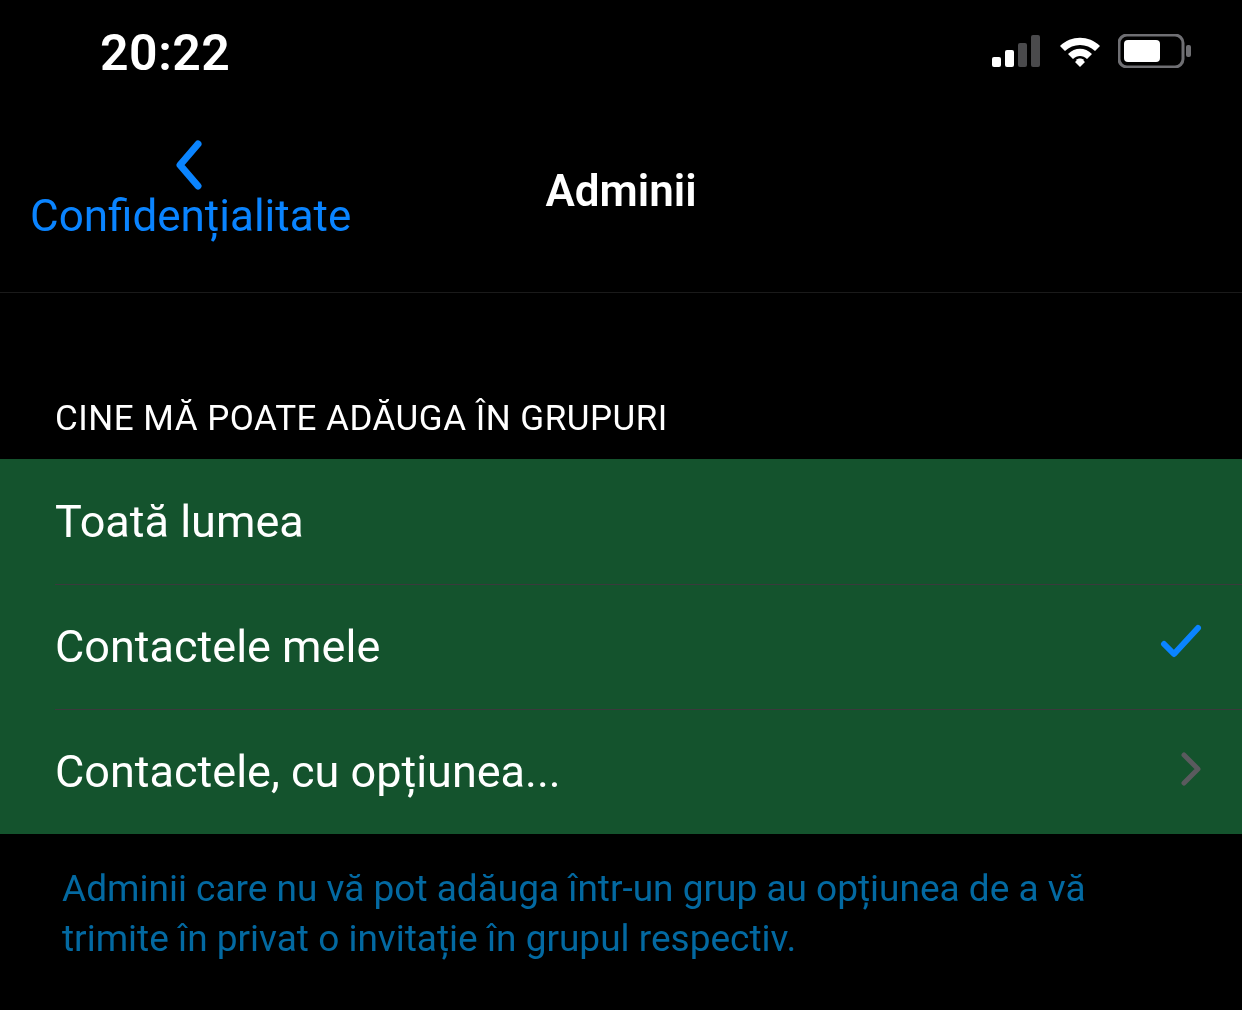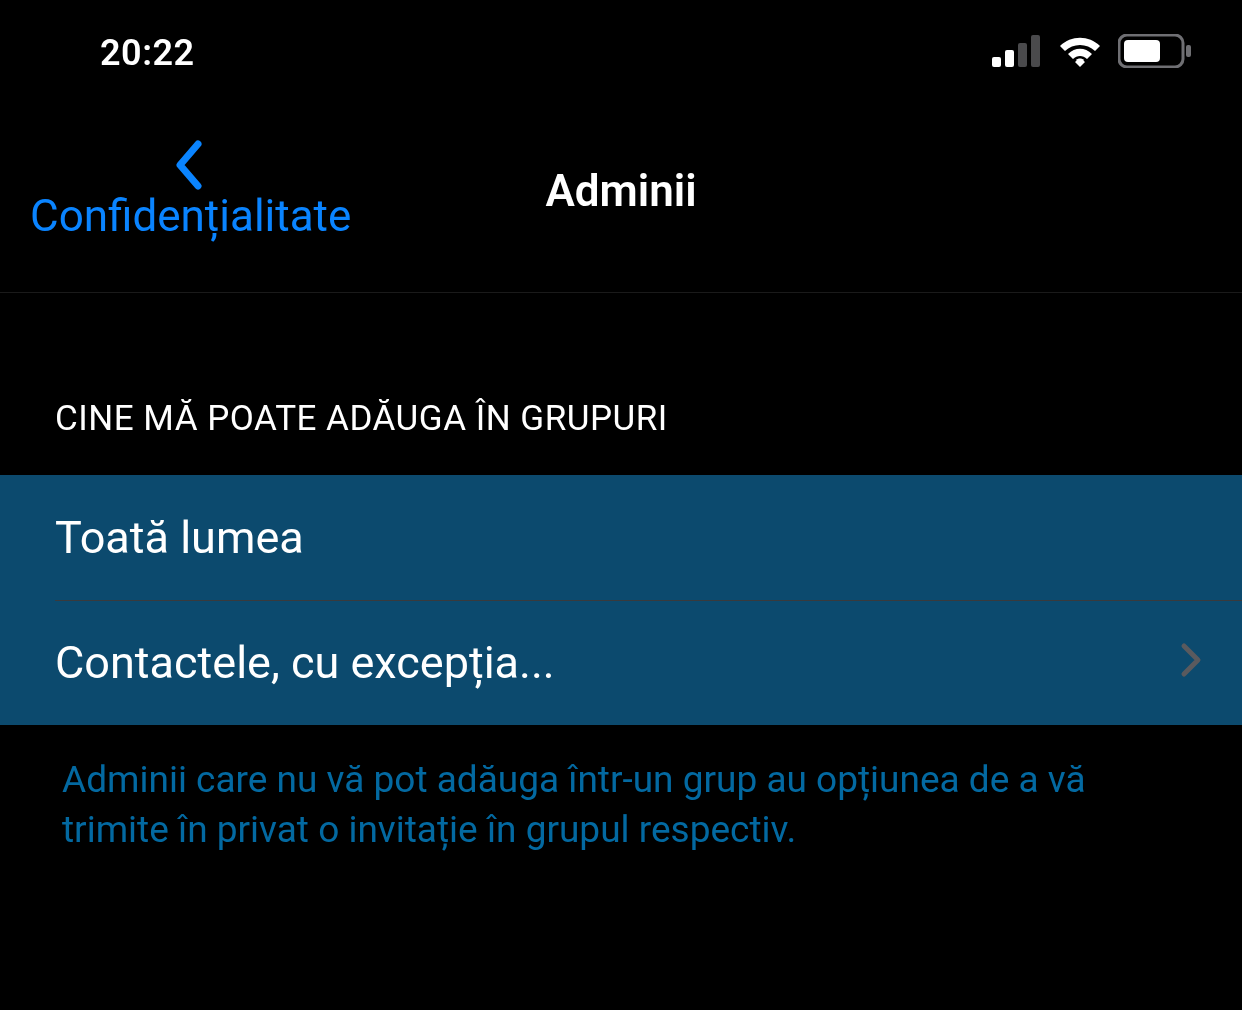--- a/index.html
+++ b/index.html
@@ -17,21 +17,21 @@
       overflow: hidden;
     }
     .status-bar {
       display: flex;
       justify-content: space-between;
       align-items: center;
       padding: 30px 50px 25px 100px;
       height: 100px;
     }
     .status-time {
-      font-size: 36px;
+      font-size: 50px;
       font-weight: 600;
       letter-spacing: 0.5px;
     }
     .status-icons {
       display: flex;
       align-items: center;
       gap: 14px;
     }
     .nav-bar {
       display: flex;
@@ -63,22 +63,21 @@
     }
     .section-header {
       padding: 105px 55px 20px 55px;
       font-size: 35px;
       font-weight: 400;
       color: #ffffff;
       letter-spacing: 0.5px;
       text-transform: uppercase;
     }
     .list {
-      background-color: #0c4a6e;
-      margin-top: 16px;
+      background-color: #14532d;
     }
     .list-row {
       display: flex;
       align-items: center;
       justify-content: space-between;
       padding: 36px 40px 36px 55px;
       font-size: 45px;
       font-weight: 400;
       cursor: pointer;
       position: relative;
@@ -153,21 +152,29 @@
   <div class="nav-title">Adminii</div>
 </div>
 
 <div class="section-header">CINE MĂ POATE ADĂUGA ÎN GRUPURI</div>
 
 <div class="list">
   <div class="list-row">
     <span class="row-label">Toată lumea</span>
   </div>
   <div class="list-row">
-    <span class="row-label">Contactele, cu excepția...</span>
+    <span class="row-label">Contactele mele</span>
+    <span class="checkmark">
+      <svg width="42" height="40" viewBox="0 0 42 40">
+        <polyline points="4,22 14,32 38,6" stroke="#0a84ff" stroke-width="6" fill="none" stroke-linecap="round" stroke-linejoin="round"></polyline>
+      </svg>
+    </span>
+  </div>
+  <div class="list-row">
+    <span class="row-label">Contactele, cu opțiunea...</span>
     <span class="chevron-right">
       <svg width="22" height="36" viewBox="0 0 22 36">
         <polyline points="4,4 18,18 4,32" stroke="#5a5a5e" stroke-width="5" fill="none" stroke-linecap="round" stroke-linejoin="round"></polyline>
       </svg>
     </span>
   </div>
 </div>
 
 <div class="footer-text">Adminii care nu vă pot adăuga într-un grup au opțiunea de a vă trimite în privat o invitație în grupul respectiv.</div>
 

